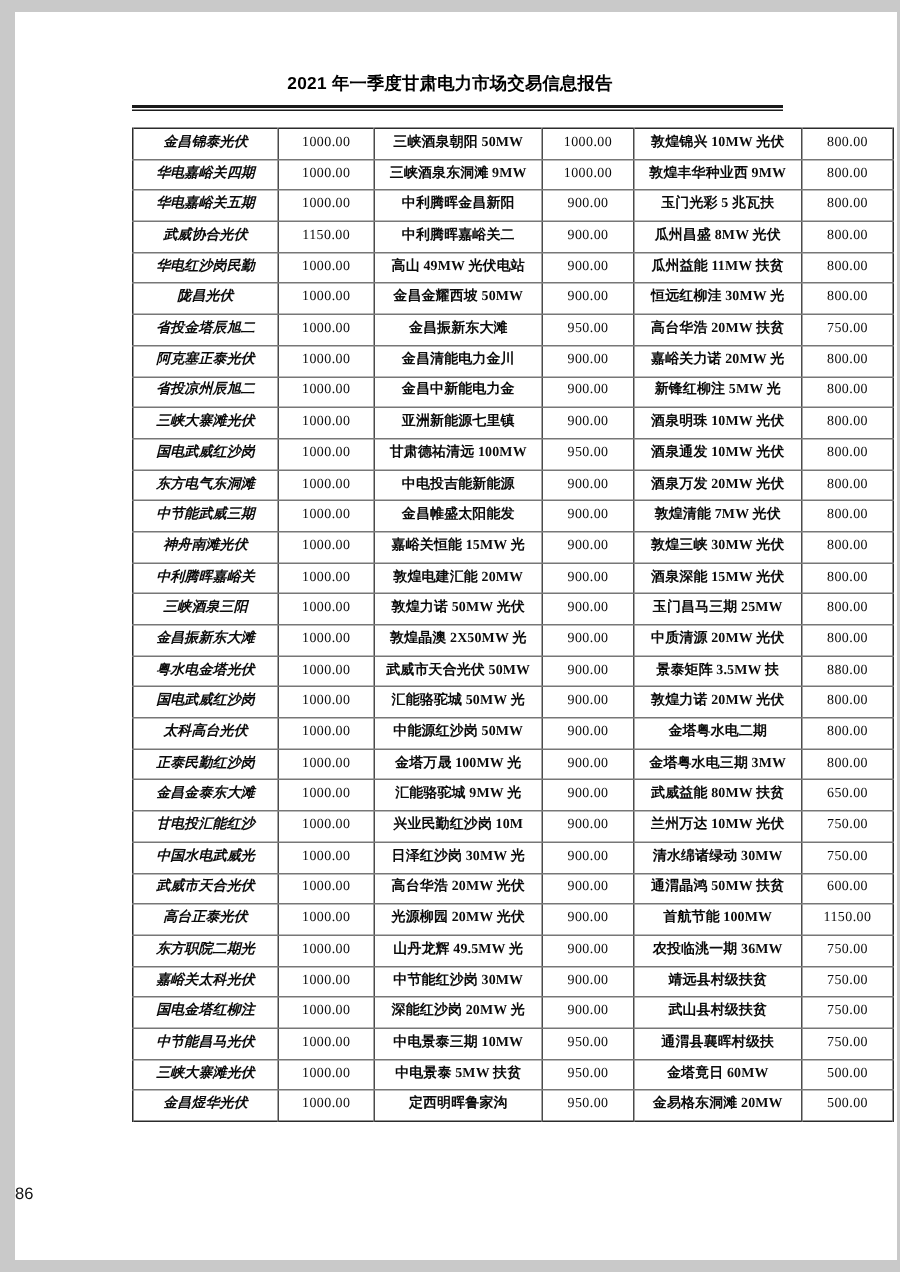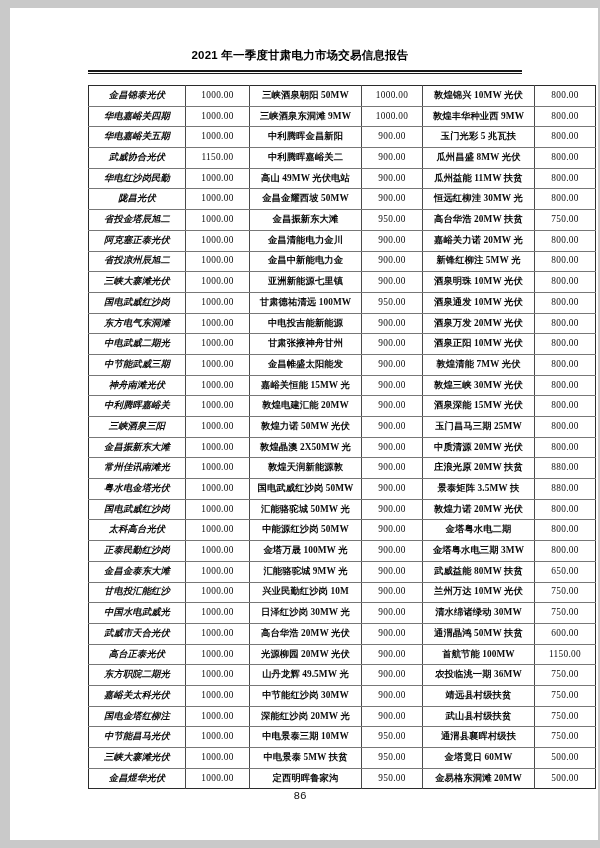--- a/index.html
+++ b/index.html
@@ -98,22 +98,22 @@
   col.c2 { width: 64px; }
   col.c3 { width: 112px; }
   col.c4 { width: 61px; }
   col.c5 { width: 112px; }
   col.c6 { width: 61px; }
   .page-number {
     position: absolute;
     left: 0;
     top: 782px;
     width: 580px;
-    text-align: center;
-    font-family: Liberation Mono, monospace;
+    text-align: left;
+    font-family: Liberation Sans, sans-serif;
     font-size: 11px;
     color: #111;
   }
 </style>
 </head>
 <body>
 
 <div class="page">
   <div class="page-inner">
 
@@ -222,28 +222,20 @@
             </tr>
             <tr>
               <td class="name">东方电气东洞滩</td>
               <td class="num">1000.00</td>
               <td class="name">中电投吉能新能源</td>
               <td class="num">900.00</td>
               <td class="name">酒泉万发 20MW 光伏</td>
               <td class="num">800.00</td>
             </tr>
             <tr>
-              <td class="name">中电武威二期光</td>
-              <td class="num">1000.00</td>
-              <td class="name">甘肃张掖神舟甘州</td>
-              <td class="num">900.00</td>
-              <td class="name">酒泉正阳 10MW 光伏</td>
-              <td class="num">800.00</td>
-            </tr>
-            <tr>
               <td class="name">中节能武威三期</td>
               <td class="num">1000.00</td>
               <td class="name">金昌帷盛太阳能发</td>
               <td class="num">900.00</td>
               <td class="name">敦煌清能 7MW 光伏</td>
               <td class="num">800.00</td>
             </tr>
             <tr>
               <td class="name">神舟南滩光伏</td>
               <td class="num">1000.00</td>
@@ -270,31 +262,23 @@
             </tr>
             <tr>
               <td class="name">金昌振新东大滩</td>
               <td class="num">1000.00</td>
               <td class="name">敦煌晶澳 2X50MW 光</td>
               <td class="num">900.00</td>
               <td class="name">中质清源 20MW 光伏</td>
               <td class="num">800.00</td>
             </tr>
             <tr>
-              <td class="name">常州佳讯南滩光</td>
-              <td class="num">1000.00</td>
-              <td class="name">敦煌天润新能源敦</td>
-              <td class="num">900.00</td>
-              <td class="name">庄浪光原 20MW 扶贫</td>
-              <td class="num">880.00</td>
-            </tr>
-            <tr>
               <td class="name">粤水电金塔光伏</td>
               <td class="num">1000.00</td>
-              <td class="name">国电武威红沙岗 50MW</td>
+              <td class="name">武威市天合光伏 50MW</td>
               <td class="num">900.00</td>
               <td class="name">景泰矩阵 3.5MW 扶</td>
               <td class="num">880.00</td>
             </tr>
             <tr>
               <td class="name">国电武威红沙岗</td>
               <td class="num">1000.00</td>
               <td class="name">汇能骆驼城 50MW 光</td>
               <td class="num">900.00</td>
               <td class="name">敦煌力诺 20MW 光伏</td>

